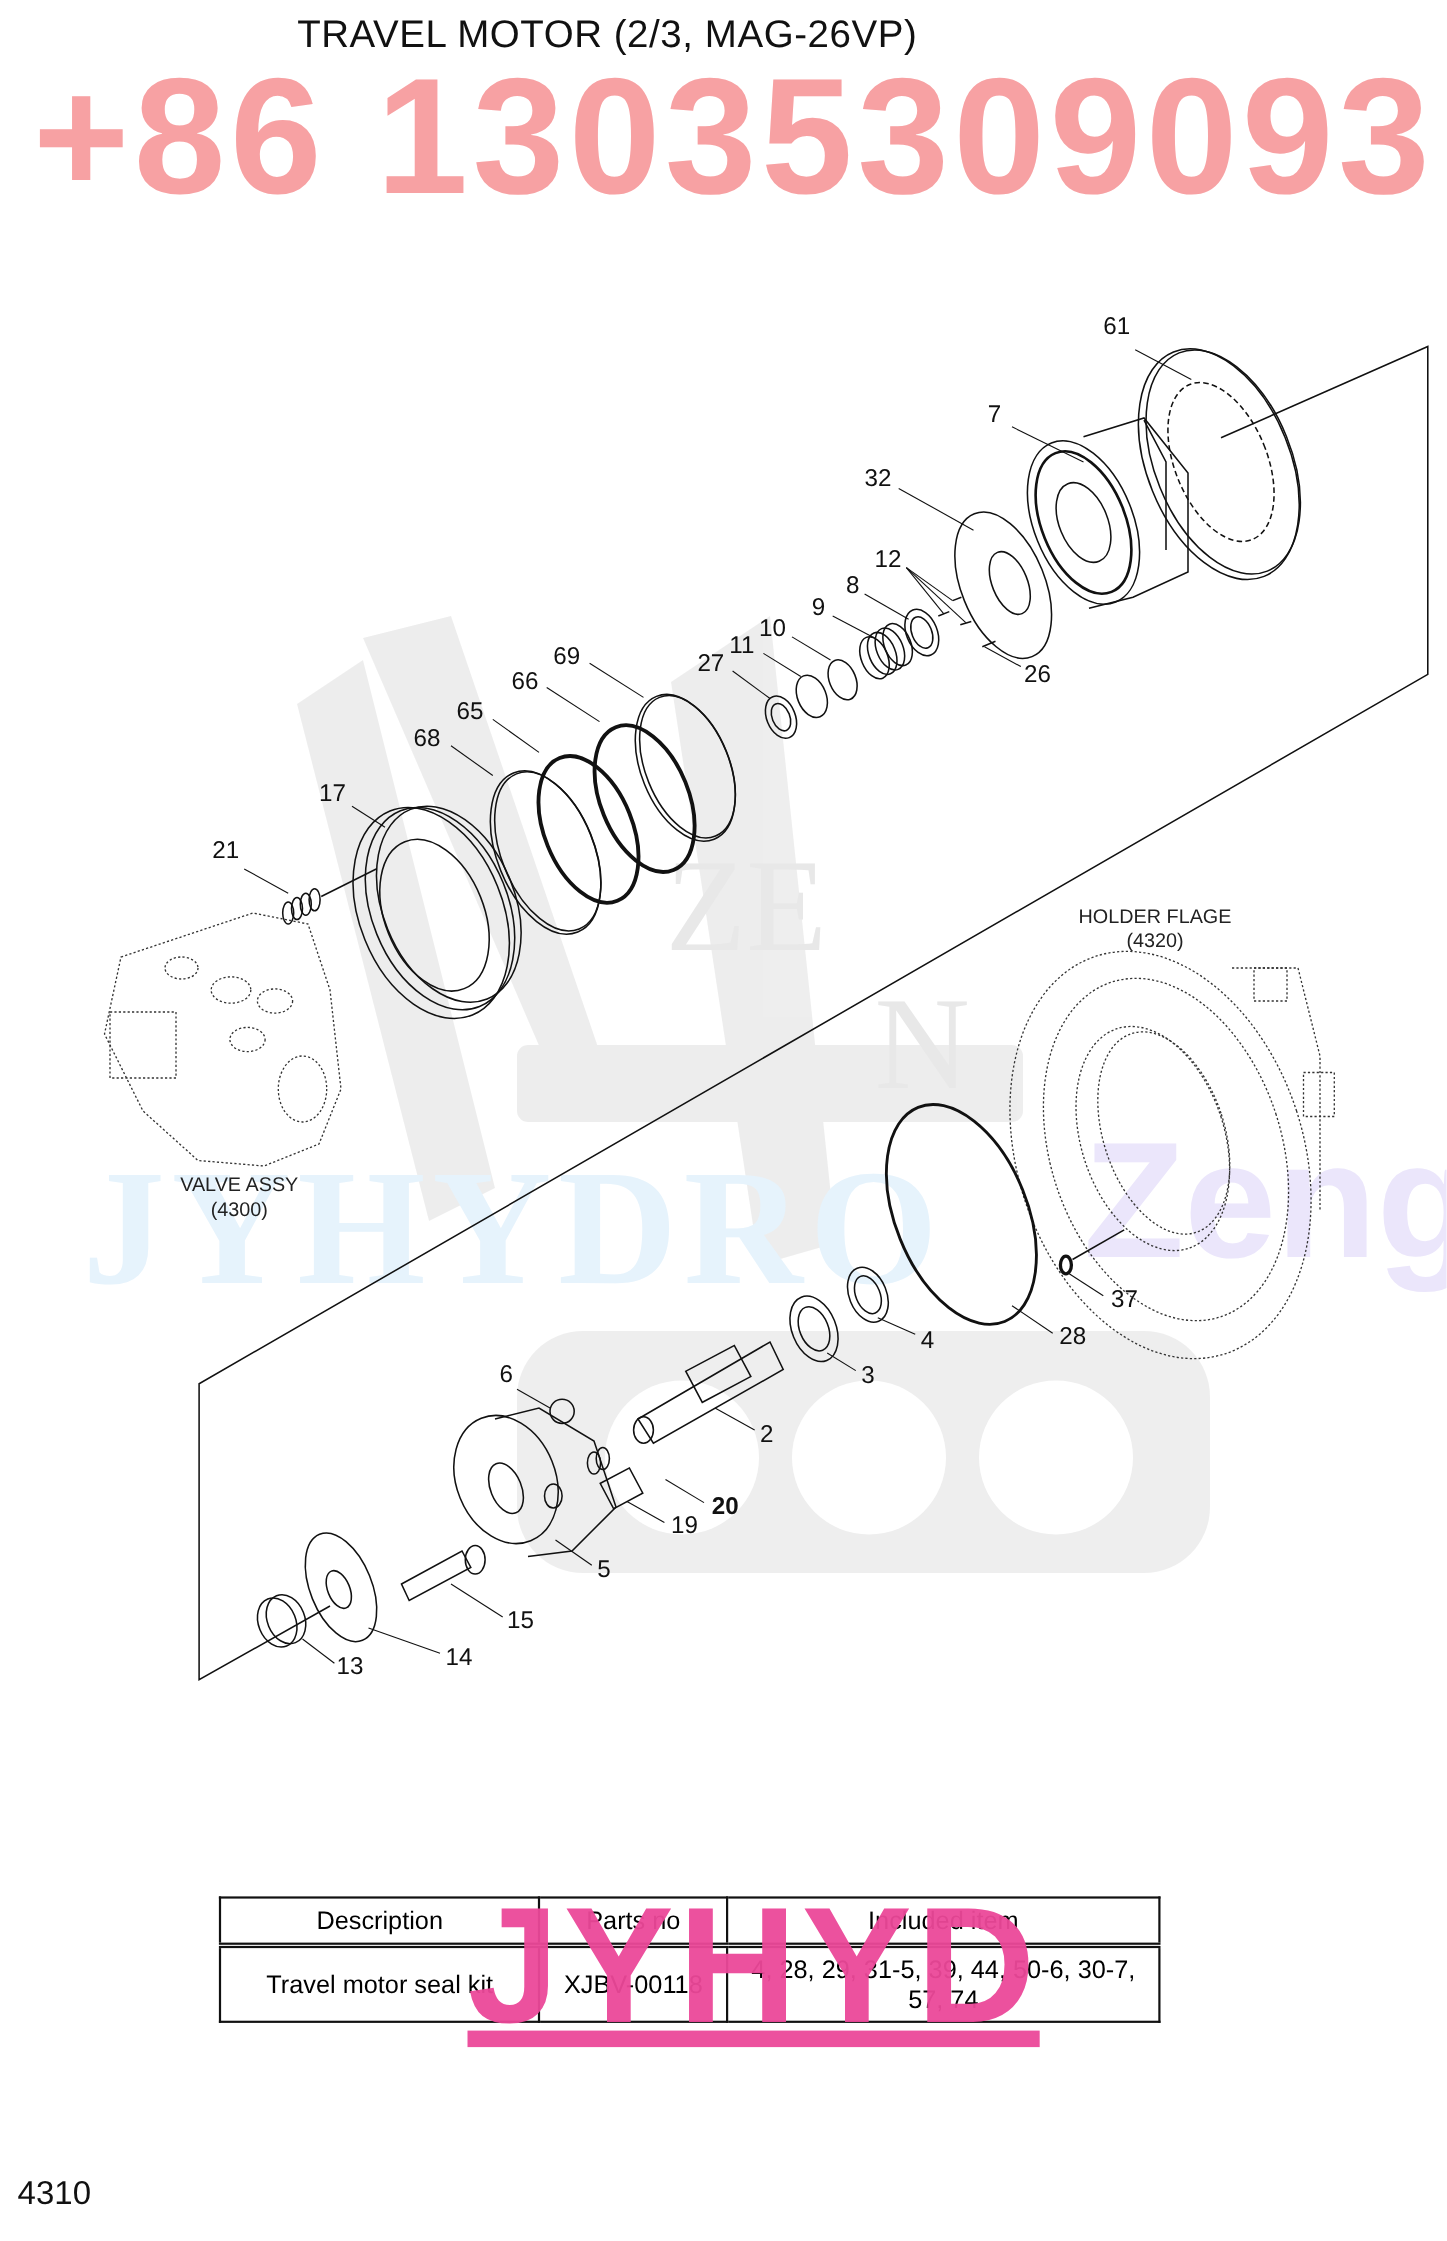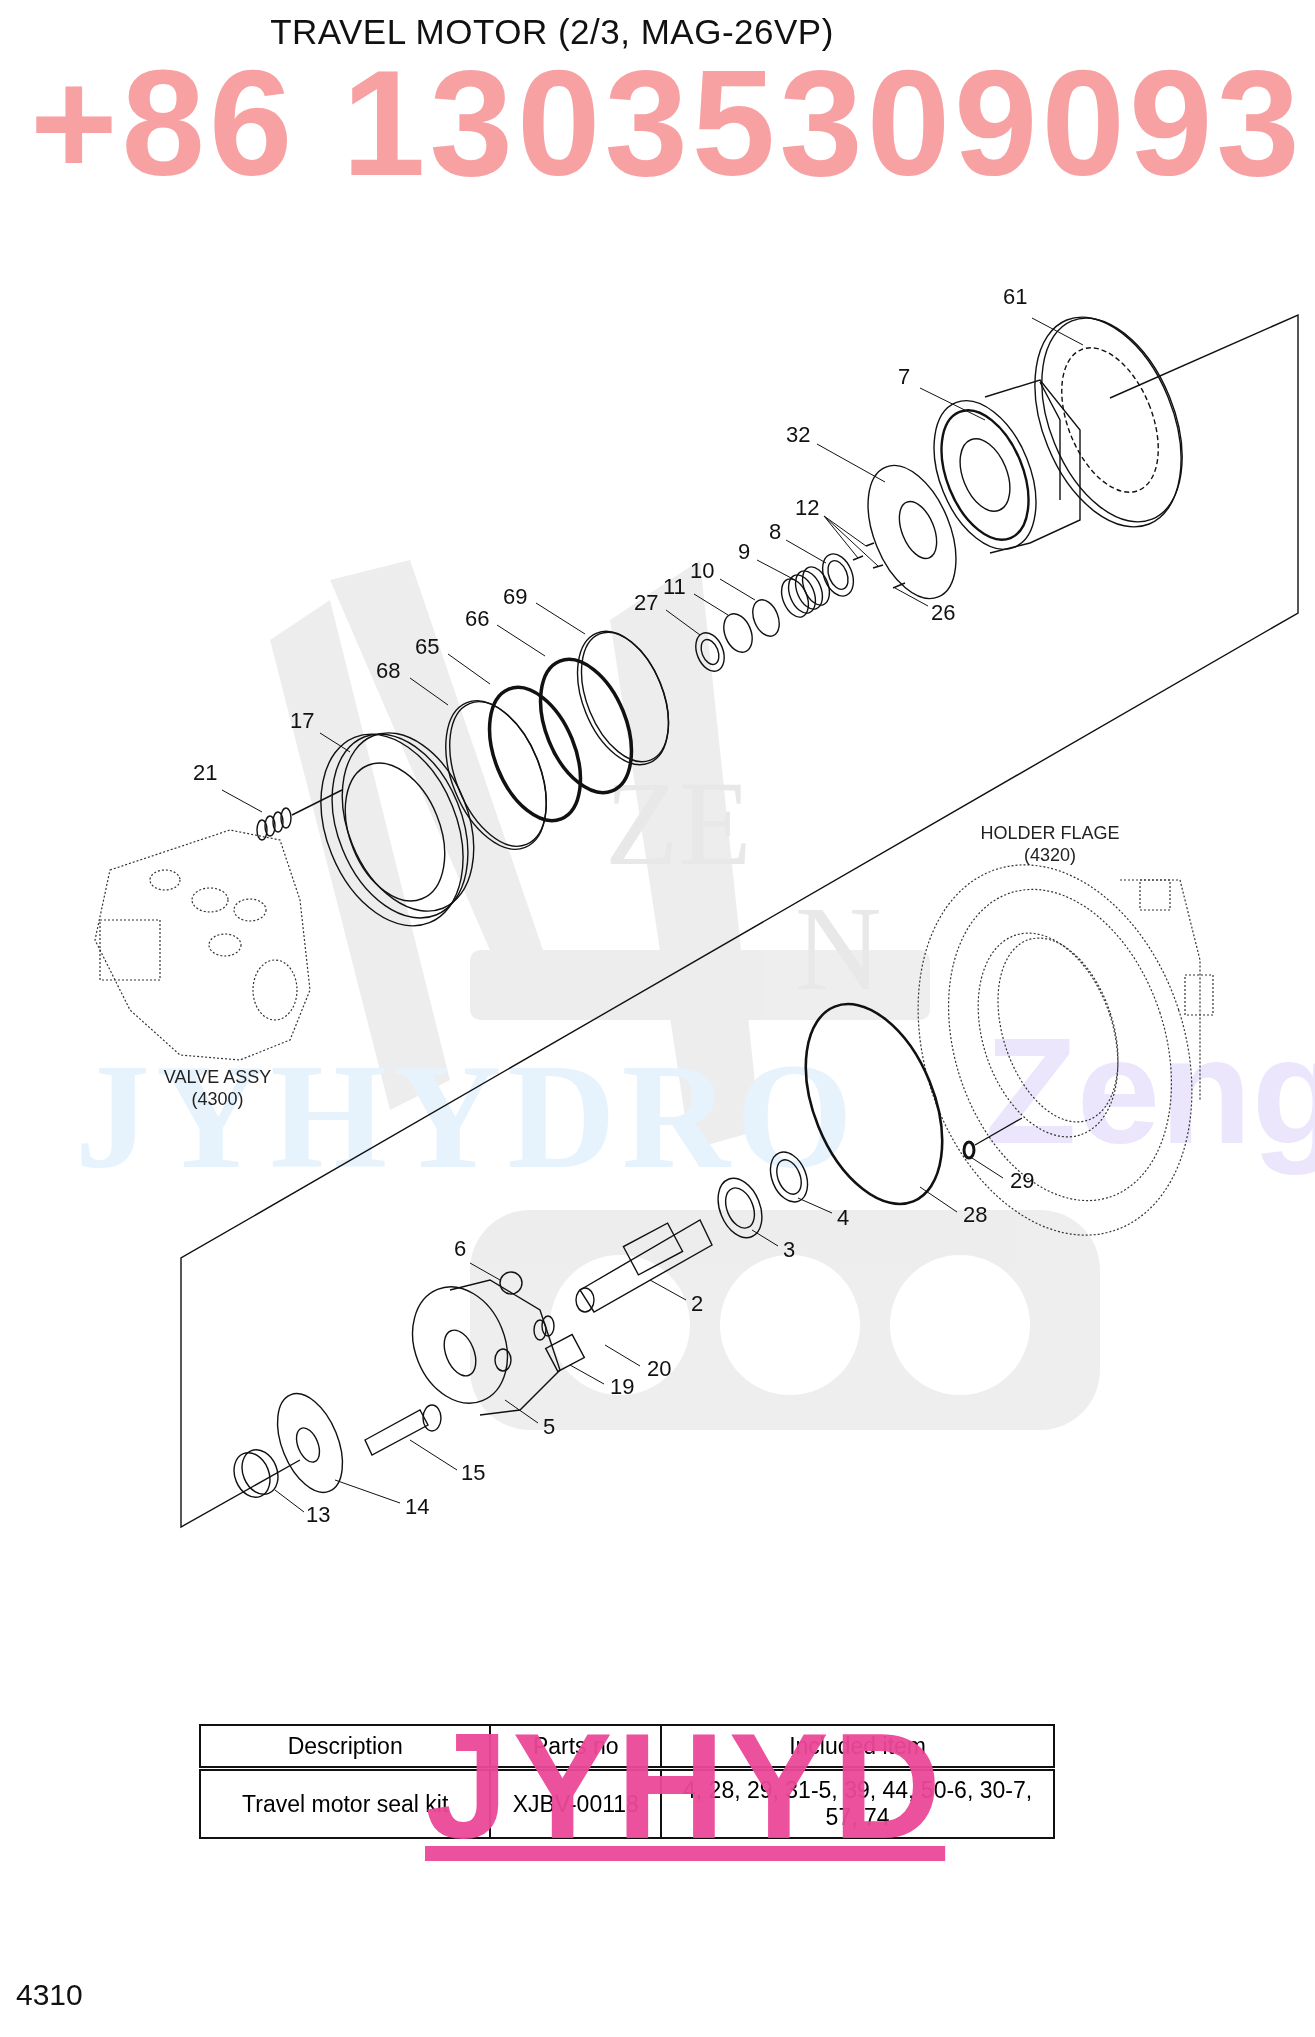--- a/index.html
+++ b/index.html
@@ -234,27 +234,27 @@
 <div class="callout" style="left:690px;top:560px;">10</div>
 <div class="callout" style="left:663px;top:576px;">11</div>
 <div class="callout" style="left:634px;top:592px;">27</div>
 <div class="callout" style="left:931px;top:602px;">26</div>
 <div class="callout" style="left:503px;top:586px;">69</div>
 <div class="callout" style="left:465px;top:608px;">66</div>
 <div class="callout" style="left:415px;top:636px;">65</div>
 <div class="callout" style="left:376px;top:660px;">68</div>
 <div class="callout" style="left:290px;top:710px;">17</div>
 <div class="callout" style="left:193px;top:762px;">21</div>
-<div class="callout" style="left:1010px;top:1170px;">29</div>
+<div class="callout" style="left:1010px;top:1170px;">37</div>
 <div class="callout" style="left:963px;top:1204px;">28</div>
 <div class="callout" style="left:837px;top:1207px;">4</div>
 <div class="callout" style="left:783px;top:1239px;">3</div>
 <div class="callout" style="left:454px;top:1238px;">6</div>
 <div class="callout" style="left:691px;top:1293px;">2</div>
-<div class="callout" style="left:647px;top:1358px;">20</div>
+<div class="callout" style="left:647px;top:1358px;font-weight:bold;">20</div>
 <div class="callout" style="left:610px;top:1376px;">19</div>
 <div class="callout" style="left:543px;top:1416px;">5</div>
 <div class="callout" style="left:461px;top:1462px;">15</div>
 <div class="callout" style="left:405px;top:1496px;">14</div>
 <div class="callout" style="left:306px;top:1504px;">13</div>
 
 <table class="kit">
   <thead>
     <tr>
       <th style="width:34%">Description</th>

